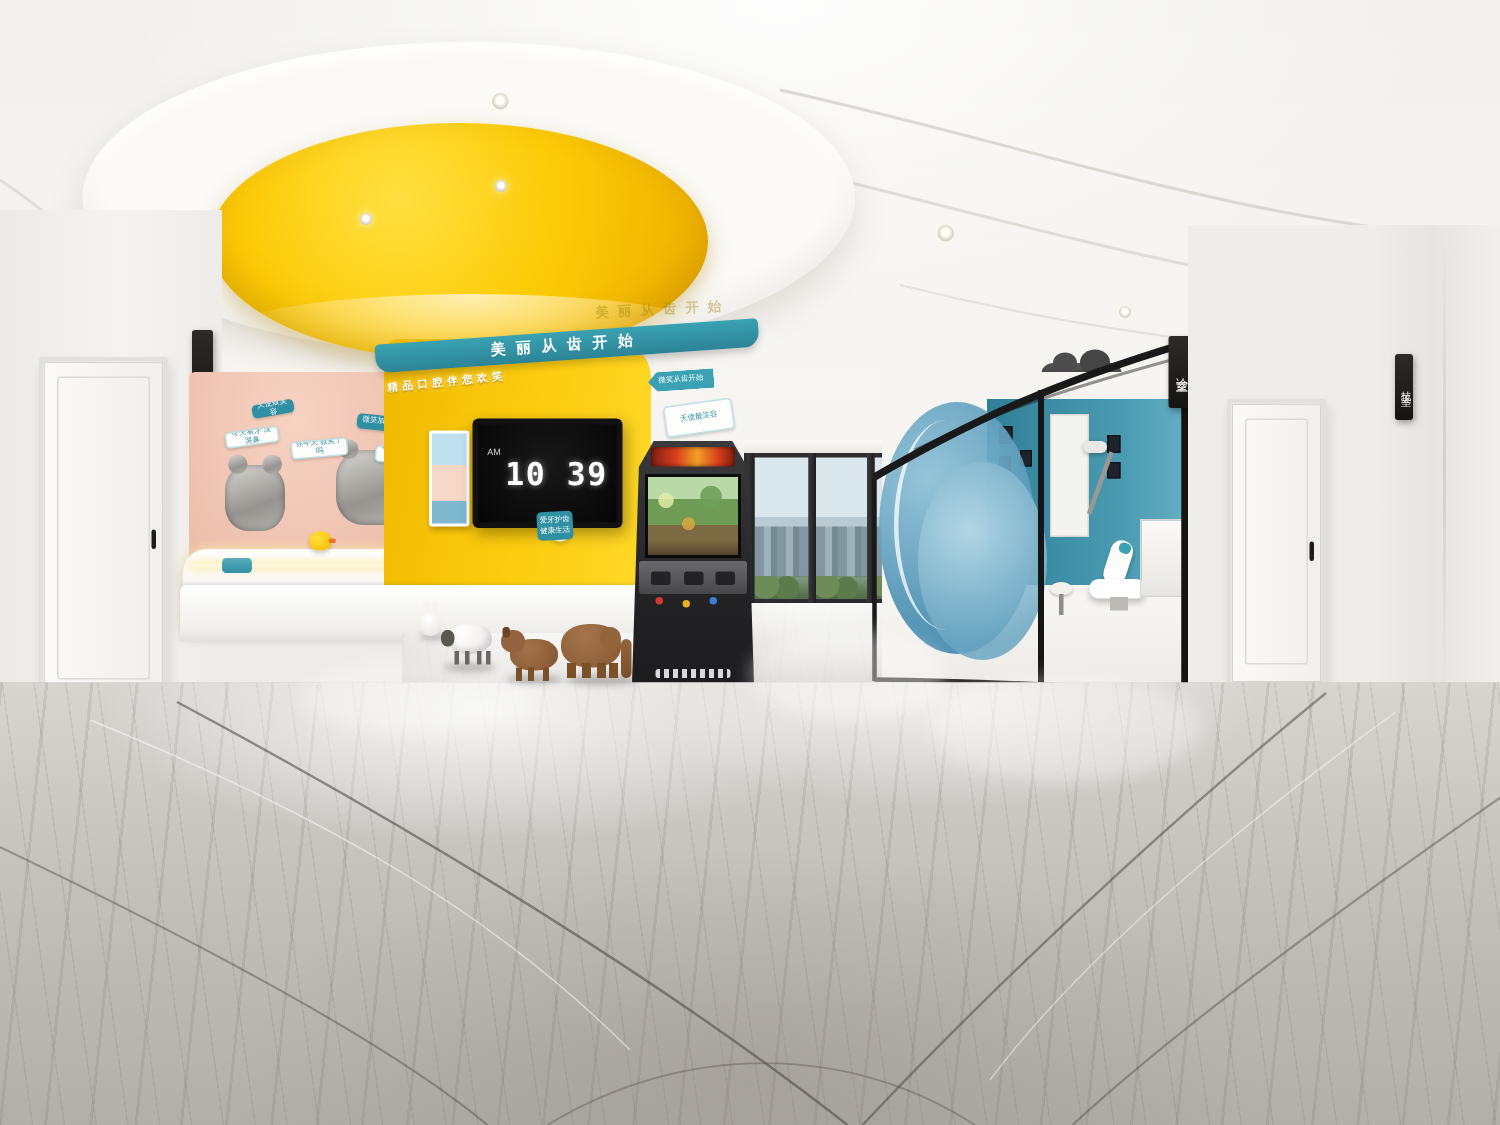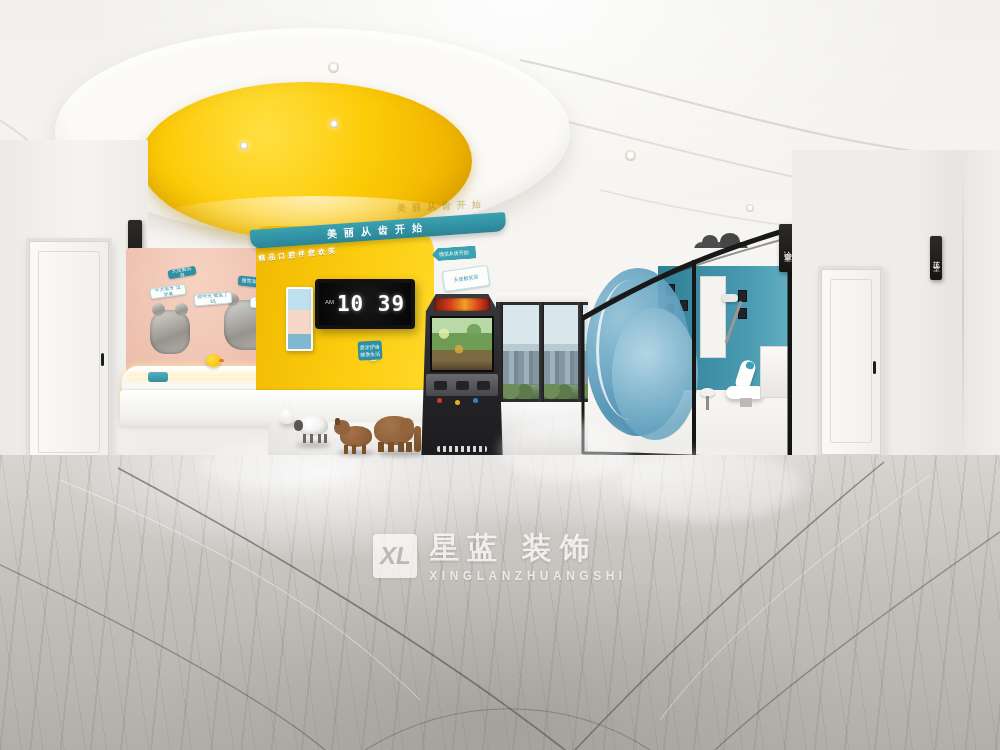--- a/index.html
+++ b/index.html
@@ -82,21 +82,21 @@
     line-height:19px; }
   .band-reflect { left:352px; top:200px; width:180px; height:14px; transform:rotate(-3deg);
     color:#9a7f00; opacity:.38; font-size:9px; letter-spacing:6px; font-weight:bold; text-align:center; }
   .cove-slogan { left:258px; top:247px; width:130px; transform:rotate(-6deg);
     color:#ffffff; font-size:7px; font-weight:bold; letter-spacing:3px;
     text-shadow:0 1px 1px rgba(140,100,0,.6), 0 0 4px rgba(255,255,255,.6); }
   .poster { left:286px; top:287px; width:27px; height:64px; background:#fff; border-radius:2px;
     padding:2px; box-shadow:1px 2px 4px rgba(0,0,0,.25); }
   .poster .img { width:100%; height:100%;
     background:linear-gradient(180deg,#bfe0ee 0 35%, #f6d7c8 35% 75%, #7fb9cf 75% 100%); }
-  .tv { left:315px; top:279px; width:100px; height:50px; background:#111; border-radius:4px;
+  .tv { left:315px; top:279px; width:100px; height:73px; background:#111; border-radius:4px;
     box-shadow:2px 4px 10px rgba(0,0,0,.35); padding:4px; }
   .tv-screen { width:100%; height:100%; background:radial-gradient(circle at 50% 40%, #181818, #050505);
     display:flex; align-items:center; justify-content:center; gap:3px; }
   .tv-time { color:#fff; font-family:"DejaVu Sans Mono", monospace; font-weight:bold;
     font-size:21px; letter-spacing:1px; text-shadow:0 0 4px rgba(255,255,255,.5); }
   .tv-ampm { color:#cfcfcf; font-size:6px; align-self:flex-start; margin-top:16px; }
   .tv-badge { left:358px; top:341px; width:24px; height:19px; background:#2f8fa3; color:#fff;
     border-radius:3px; font-size:5px; line-height:1.3; display:flex; align-items:center;
     justify-content:center; text-align:center; transform:rotate(-3deg); }
   .balloon { left:366px; top:346px; width:15px; height:15px; border-radius:50%;
@@ -420,21 +420,14 @@
   <div class="abs elephant">
     <div class="body"></div>
       <div class="ear"></div>
       <div class="trunk"></div>
     <div class="leg" style="left:4px;"></div>
       <div class="leg" style="left:14px;"></div>
     <div class="leg" style="left:24px;"></div>
       <div class="leg" style="left:32px;"></div>
   </div>
 
-  <div class="abs watermark">
-    <div class="wm-logo">XL</div>
-    <div class="wm-text">
-      <div class="wm-cn">星蓝 装饰</div>
-      <div class="wm-en">XINGLANZHUANGSHI</div>
-    </div>
-  </div>
 
 </div>
 
 </body></html>

